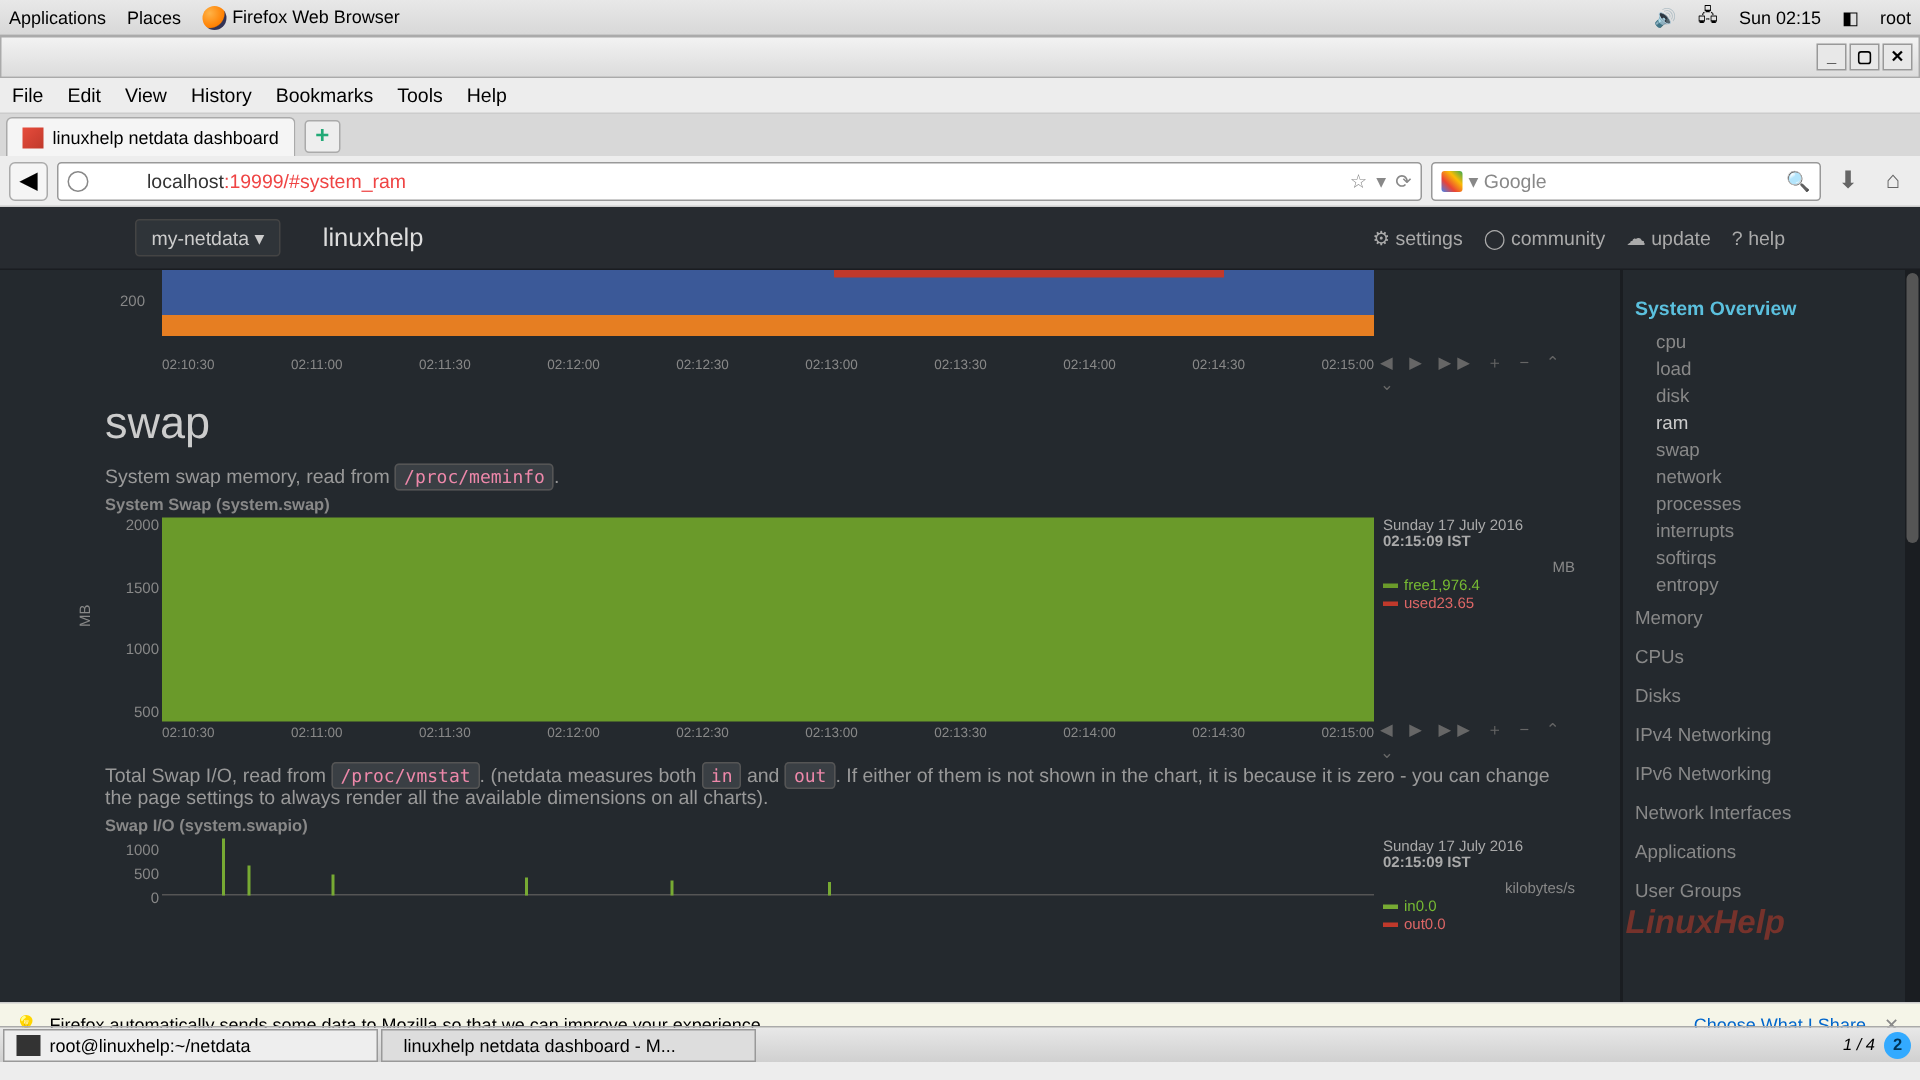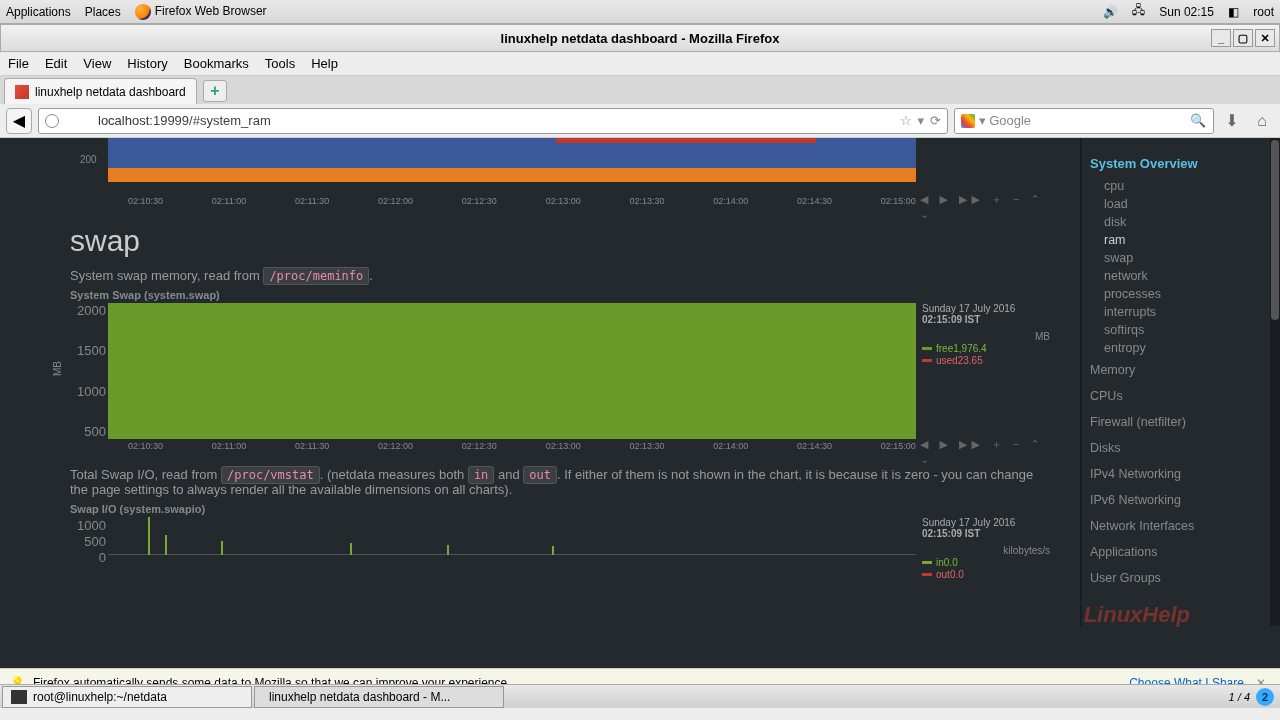--- a/index.html
+++ b/index.html
@@ -25,21 +25,21 @@
 .tab { height:26px; background:#f5f5f5; border:1px solid #aaa; border-bottom:none; border-radius:4px 4px 0 0; padding:0 10px; display:flex; align-items:center; gap:6px; font-size:12px;}
 .tab .fav { width:14px; height:14px; background:linear-gradient(135deg,#e74c3c,#c0392b); }
 .newtab { width:24px; height:22px; background:#eee; border:1px solid #aaa; border-radius:3px; margin-left:6px; margin-bottom:2px; text-align:center; line-height:20px; color:#2a7; font-weight:bold; cursor:pointer;}
 
 
 .url-row { height:34px; background:#ededed; border-bottom:1px solid #ccc; display:flex; align-items:center; padding:0 6px; gap:6px;}
 .nav-back { width:26px; height:26px; border:1px solid #aaa; border-radius:4px; background:#f5f5f5; text-align:center; line-height:24px; cursor:pointer;}
 .url-box { flex:1; height:26px; border:1px solid #999; border-radius:3px; background:#fff; display:flex; align-items:center; padding:0 6px; font-size:13px;}
 .url-box .globe { width:14px; height:14px; border-radius:50%; border:1px solid #888; margin-right:6px;}
 .url-box .host { color:#333;padding-left:33px; }
-.url-box .path { color:#404040; }
+.url-box .path { color:#ef4444; }
 .url-box .right-icons { margin-left:auto; display:flex; gap:6px; color:#888;}
 .search-box { width:260px; height:26px; border:1px solid #999; border-radius:3px; background:#fff; display:flex; align-items:center; padding:0 6px; font-size:13px; color:#888;}
 .search-box .g { width:14px; height:14px; background:linear-gradient(45deg,#4285f4,#ea4335,#fbbc05,#34a853); margin-right:4px; border-radius:2px;}
 .search-box .mag { margin-left:auto; }
 .tool-icon { width:24px; height:24px; text-align:center; line-height:24px; color:#666; cursor:pointer; font-size:16px;}
 
 
 .page { position:relative; height: calc(720px - 24px - 28px - 24px - 28px - 34px - 28px - 24px); background:#24292e; color:#ccc; }
 .nd-nav { height:42px; background:#272b30; display:flex; align-items:center; padding:0 90px; gap:14px; font-size:14px; border-bottom:1px solid #1a1d21;}
 .nd-nav .dropdown { background:#2f3439; border:1px solid #444; padding:4px 10px; border-radius:3px; color:#ccc; cursor:pointer; font-size:13px;}
@@ -58,32 +58,32 @@
 .side-sub.active { color:#ccc; border-left:2px solid #888; margin-left:-11px; padding-left:23px;}
 .side-sec { color:#888; padding:6px 0; cursor:pointer; }
 
 
 .axis-label { position:absolute; left:-20px; font-size:10px; color:#888; transform:rotate(-90deg);}
 .mini-chart { position:relative; height:56px; margin-top:0px;}
 .mini-chart .plot { position:absolute; left:38px; right:134px; top:0; height:44px; background:#3b5998;}
 .mini-chart .plot .orange { position:absolute; left:0; right:0; bottom:0; height:14px; background:#e67e22;}
 .mini-chart .plot .redtop { position:absolute; right:100px; width:260px; top:0; height:5px; background:#c0392b;}
 .ylab-mini { position:absolute; left:10px; top:16px; font-size:10px; color:#888;}
-.xaxis { position:relative; margin-left:58px; margin-right:134px; height:16px; display:flex; justify-content:space-between; font-size:9px; color:#888; padding-top:2px;}
+.xaxis { position:relative; margin-left:38px; margin-right:134px; height:16px; display:flex; justify-content:space-between; font-size:9px; color:#888; padding-top:2px;}
 .chart-ctrls { position:absolute; right:0; width:126px; text-align:left; color:#666; font-size:12px;}
 .ctrl-icons { letter-spacing:4px; color:#666; font-size:11px;}
 
 h2.section { font-size:30px; color:#ccc; font-weight:normal; margin:14px 0 10px;}
 .desc { font-size:13px; color:#999; margin-bottom:6px;}
 .code { background:#3a3f44; border:1px solid #555; border-radius:3px; padding:1px 5px; color:#e8a; font-family:monospace; font-size:12px;}
 .chart-title { font-size:11px; color:#888; font-weight:bold; margin-bottom:2px;}
 
 .swap-chart { position:relative; height:136px; }
 .swap-chart .plot { position:absolute; left:38px; right:134px; top:0; bottom:0; background:#6a9a2a; }
-.swap-ylabs { position:absolute; left:4px; top:0; bottom:0; width:32px; font-size:13px; color:#888; display:flex; flex-direction:column; justify-content:space-between; text-align:right;}
+.swap-ylabs { position:absolute; left:4px; top:0; bottom:0; width:32px; font-size:10px; color:#888; display:flex; flex-direction:column; justify-content:space-between; text-align:right;}
 .legend-box { position:absolute; right:0; top:0; width:128px; font-size:10px; color:#aaa;}
 .legend-box .date { color:#aaa;}
 .legend-box .unit { text-align:right; color:#888; margin-top:6px;}
 .legend-row { display:flex; justify-content:flex-start; align-items:center; margin-top:1px;}
 .legend-row .lname { display:flex; align-items:center; gap:4px;}
 .swatch { width:10px; height:3px; display:inline-block;}
 .val { font-size:10px;}
 
 .io-chart { position:relative; height:48px; margin-top:2px;}
 .io-chart .plot { position:absolute; left:38px; right:134px; top:0; bottom:0;}
@@ -118,21 +118,20 @@
   <span class="item"><span class="fx-icon"></span><span>Firefox Web Browser</span></span>
   <span class="spacer"></span>
   <span>🔊</span>
   <span>🖧</span>
   <span class="item">Sun 02:15</span>
   <span>◧</span>
   <span class="item">root</span>
 </div>
 
 <div class="win-title">
-  <span>linuxhelp netdata dashboard - Mozilla Firefox</span>
   <div class="win-btns">
     <div class="win-btn">_</div>
     <div class="win-btn">▢</div>
     <div class="win-btn">✕</div>
   </div>
 </div>
 
 <div class="ff-menu">
   <span>File</span>
   <span>Edit</span>
@@ -166,20 +165,29 @@
   </div>
   <div class="search-box">
     <span class="g"></span><span>▾</span>&nbsp;<span>Google</span>
     <span class="mag">🔍</span>
   </div>
   <div class="tool-icon">⬇</div>
   <div class="tool-icon">⌂</div>
 </div>
 
 <div class="page">
+  <div class="nd-nav">
+    <div class="dropdown"><span>my-netdata</span> ▾</div>
+    <div class="brand">linuxhelp</div>
+    <div class="spacer"></div>
+    <div class="navlink">⚙ <span>settings</span></div>
+    <div class="navlink">◯ <span>community</span></div>
+    <div class="navlink">☁ <span>update</span></div>
+    <div class="navlink">? <span>help</span></div>
+  </div>
 
   <div class="nd-body">
     <div class="nd-main">
 
       <div class="mini-chart">
         <div class="ylab-mini">200</div>
         <div class="plot">
           <div class="redtop"></div>
           <div class="orange"></div>
         </div>
@@ -293,21 +301,20 @@
       <div class="side-sub">disk</div>
       <div class="side-sub active">ram</div>
       <div class="side-sub">swap</div>
       <div class="side-sub">network</div>
       <div class="side-sub">processes</div>
       <div class="side-sub">interrupts</div>
       <div class="side-sub">softirqs</div>
       <div class="side-sub">entropy</div>
       <div class="side-sec">Memory</div>
       <div class="side-sec">CPUs</div>
-      <div class="side-sec">Firewall (netfilter)</div>
       <div class="side-sec">Disks</div>
       <div class="side-sec">IPv4 Networking</div>
       <div class="side-sec">IPv6 Networking</div>
       <div class="side-sec">Network Interfaces</div>
       <div class="side-sec">Applications</div>
       <div class="side-sec">User Groups</div>
       <div class="scrollbar">
           <div class="scrollthumb"></div>
         </div>
     </div>

